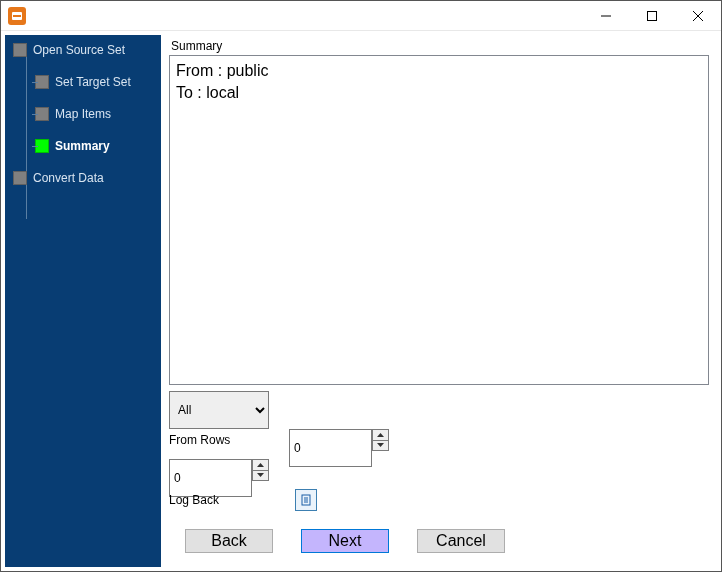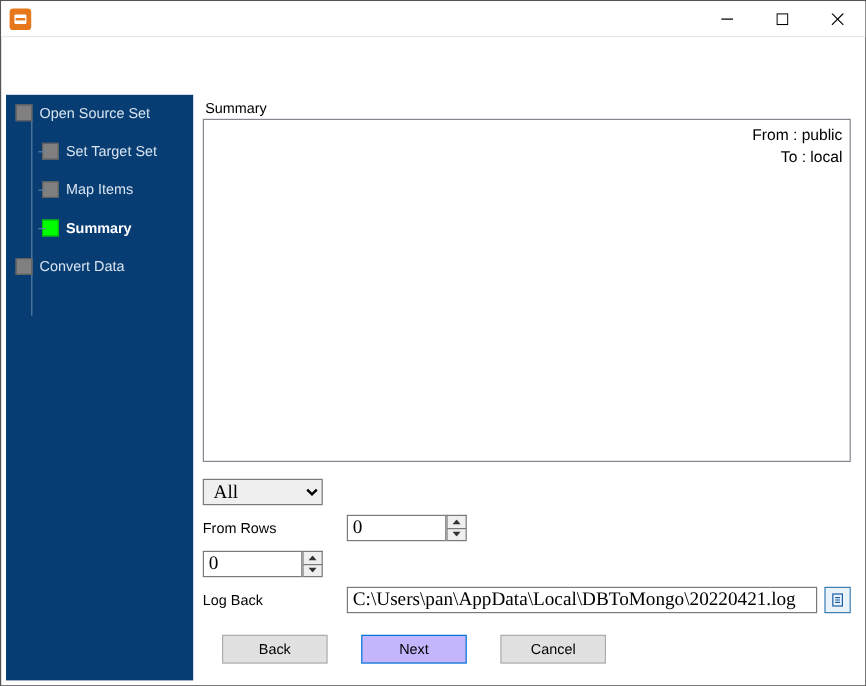--- a/index.html
+++ b/index.html
@@ -3,21 +3,20 @@
 <meta charset="utf-8">
 <style>
   * { box-sizing: border-box; }
   html, body { margin: 0; padding: 0; font-family: "Segoe UI", Tahoma, sans-serif; font-size: 12px; }
   .window {
     width: 722px; height: 572px;
     border: 1px solid #555;
     background: #fff;
     display: flex; flex-direction: column;
     position: relative;
-    gap: 44px;
   }
   .titlebar {
     height: 30px; background: #fff;
     display: flex; align-items: center;
     border-bottom: 1px solid #e8e8e8;
   }
   .app-icon {
     width: 18px; height: 18px; margin-left: 7px;
     background: #e6771a; border-radius: 3px;
     display: flex; align-items: center; justify-content: center;
@@ -60,31 +59,30 @@
   .step .lbl { margin-left: 6px; font-size: 12px; color: #d8e4f0; white-space: nowrap; }
   .step.active .lbl { font-weight: bold; color: #fff; }
 
   .main {
     flex: 1; display: flex; flex-direction: column; min-width: 0;
     padding: 4px 8px 4px 8px;
   }
   .group-label { font-size: 12px; color: #000; margin-bottom: 2px; padding-left: 2px; }
   .summary-box {
     flex: 1; border: 1px solid #828790; background: #fff;
-    padding: 4px 6px; font-size: 13px; color: #000;
+    padding: 4px 6px; font-size: 16px; color: #000;
     overflow: auto; line-height: 1.35;
     white-space: pre;
-    text-align: right;
   }
 
   .form-rows { margin-top: 14px; }
   .form-row { display: flex; align-items: center; height: 22px; margin-bottom: 8px; }
   .form-row .flabel { width: 120px; font-size: 12px; }
   .form-row select, .form-row input[type=text] {
-    height: 22px; font-size: 16px; font-family: Liberation Serif, serif;
+    height: 38px; font-size: 12px; font-family: Liberation Sans, sans-serif;
     border: 1px solid #7a7a7a; background:#fff; padding: 0 4px;
   }
   .form-row select { width: 100px; background:#efefef; }
   .spin {
     display: flex; width: 100px; height: 22px;
   }
   .spin input {
     flex:1; min-width:0; border:1px solid #7a7a7a; border-right:none; padding:0 4px; font-size:12px;
   }
   .spin .btns {
@@ -105,21 +103,21 @@
   }
   .browse-btn svg { width:12px; height:12px; }
 
   .button-row {
     height: 44px; display:flex; align-items:center; gap: 28px;
     padding-left: 16px;
   }
   .btn {
     width: 88px; height: 24px;
     border: 1px solid #adadad; background: #e1e1e1;
-    font-size: 12px; font-family: inherit;
+    font-size: 16px; font-family: inherit;
     display:flex; align-items:center; justify-content:center;
   }
   .btn.primary {
     border: 1px solid #0078d7; background: #c4b5fd;
   }
 </style>
 </head>
 <body>
 
 <div class="window">
@@ -225,21 +223,20 @@
                   <svg viewBox="0 0 7 4">
                     <polygon points="0,0 7,0 3.5,4" fill="#333"></polygon>
                   </svg>
                 </div>
             </div>
           </div>
         </div>
 
         <div class="form-row">
           <div class="flabel">Log Back</div>
-          <input type="text" class="logfile-input" value="C:\Users\pan\AppData\Local\DBToMongo\20220421.log" style="">
           <div class="browse-btn">
             <svg viewBox="0 0 12 12">
               <rect x="2" y="1" width="8" height="10" fill="none" stroke="#1b5fa6" stroke-width="1"></rect>
               <line x1="4" y1="4" x2="8" y2="4" stroke="#1b5fa6" stroke-width="1"></line>
               <line x1="4" y1="6" x2="8" y2="6" stroke="#1b5fa6" stroke-width="1"></line>
               <line x1="4" y1="8" x2="8" y2="8" stroke="#1b5fa6" stroke-width="1"></line>
             </svg>
           </div>
         </div>
       </div>

